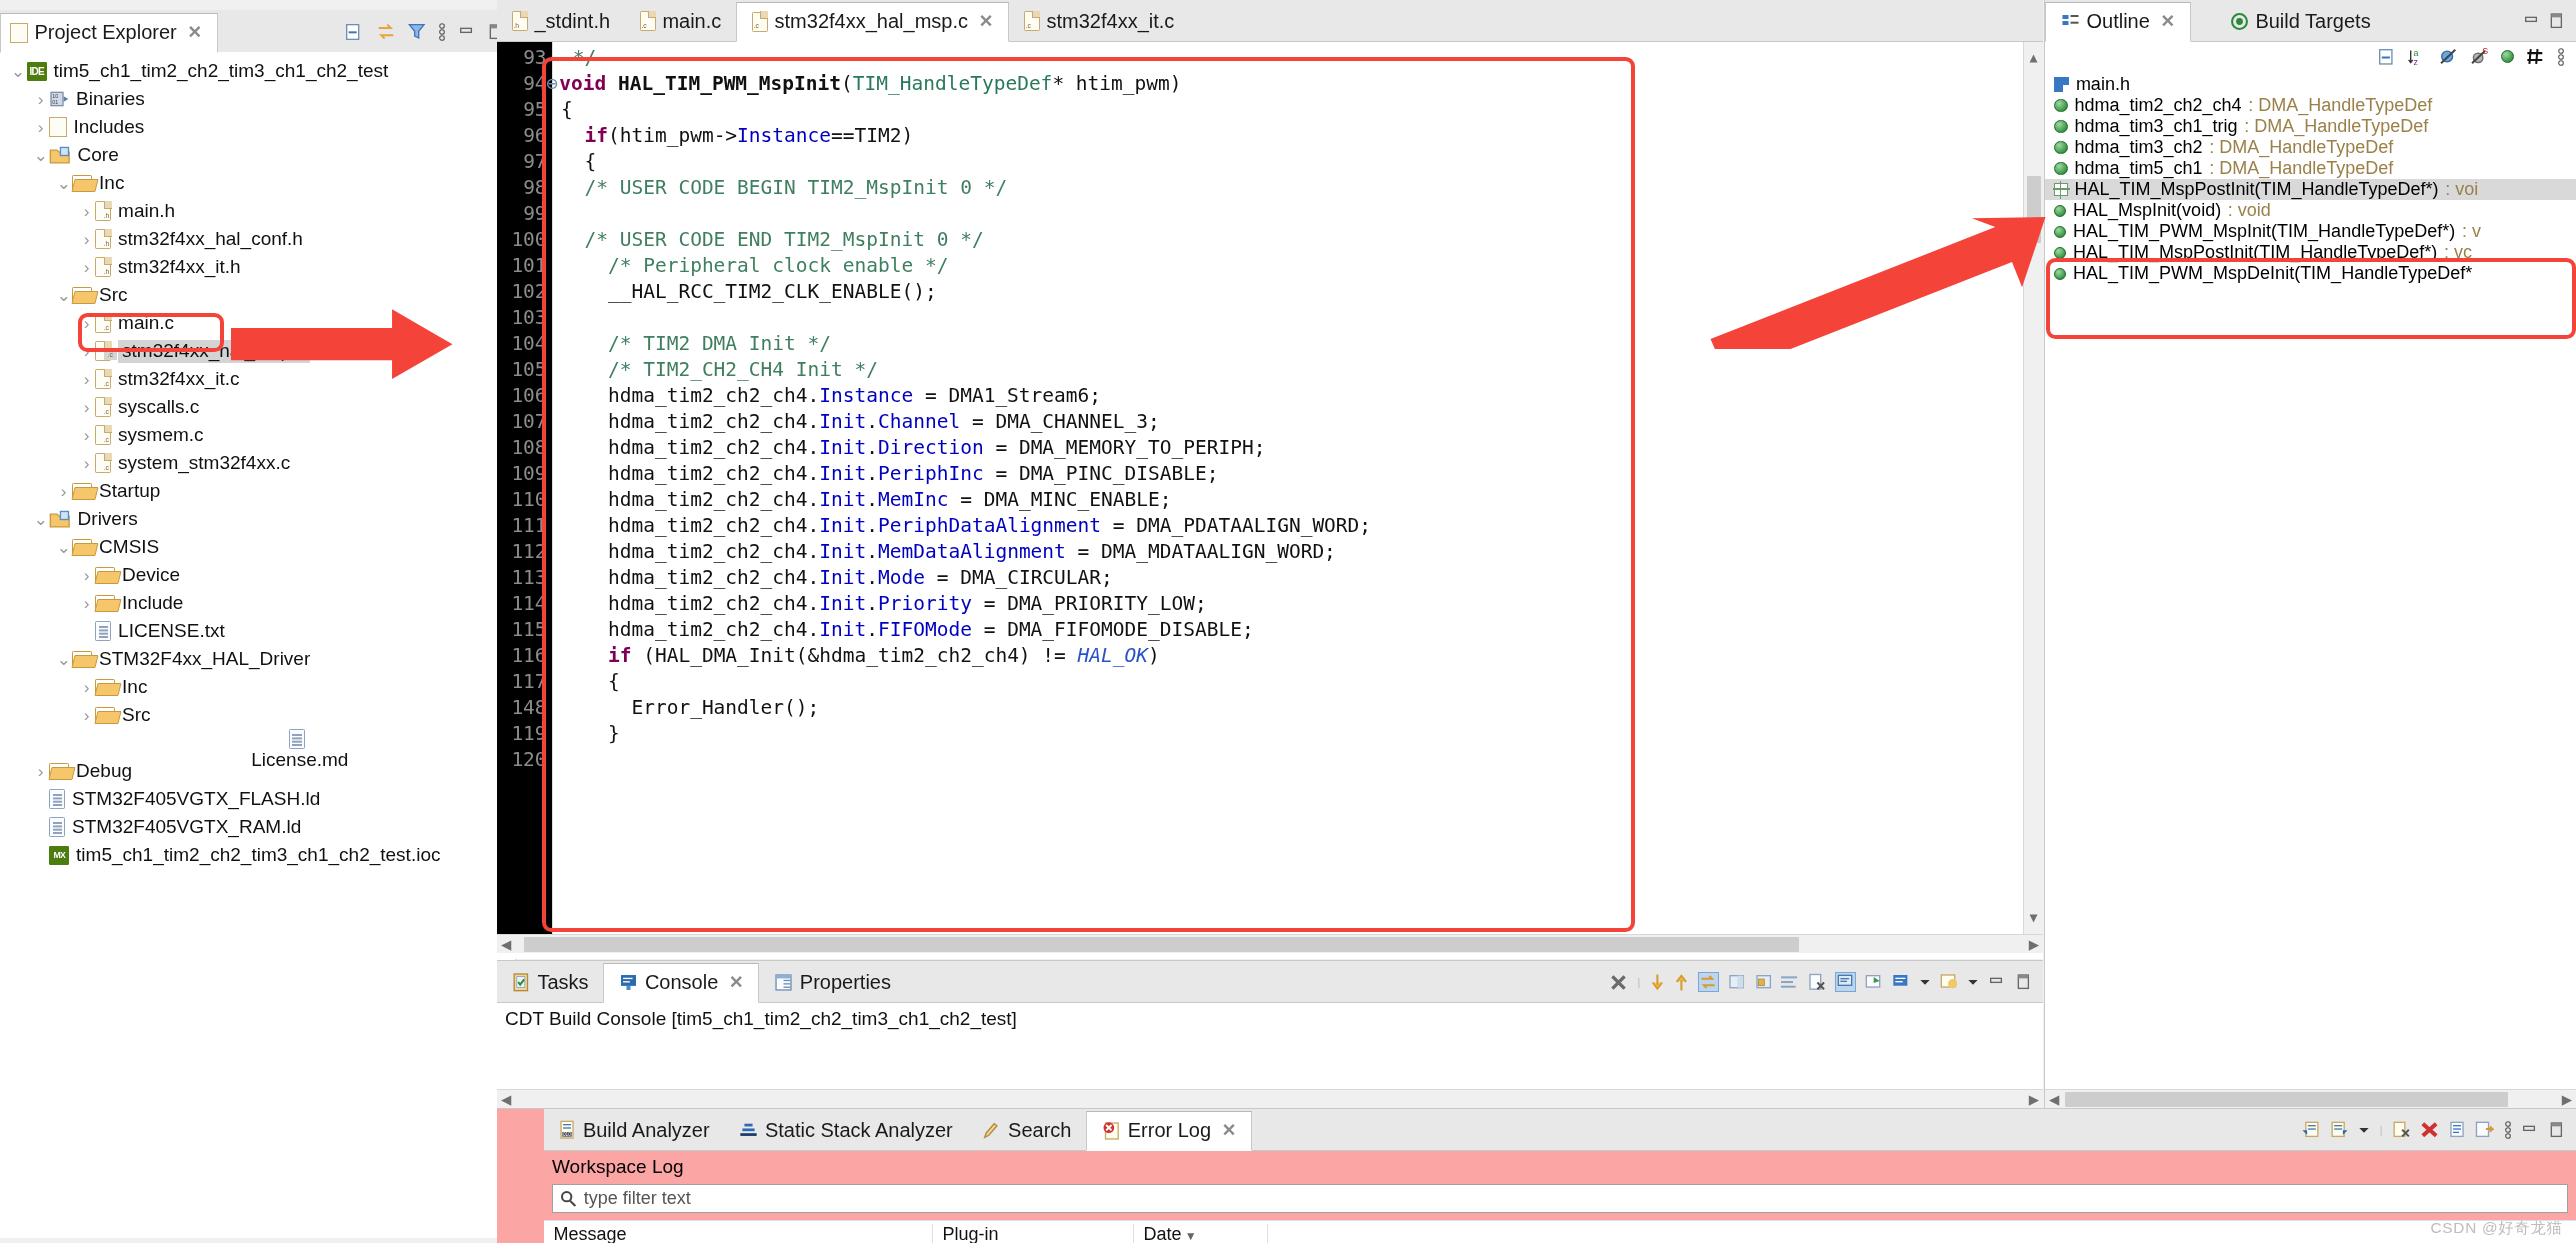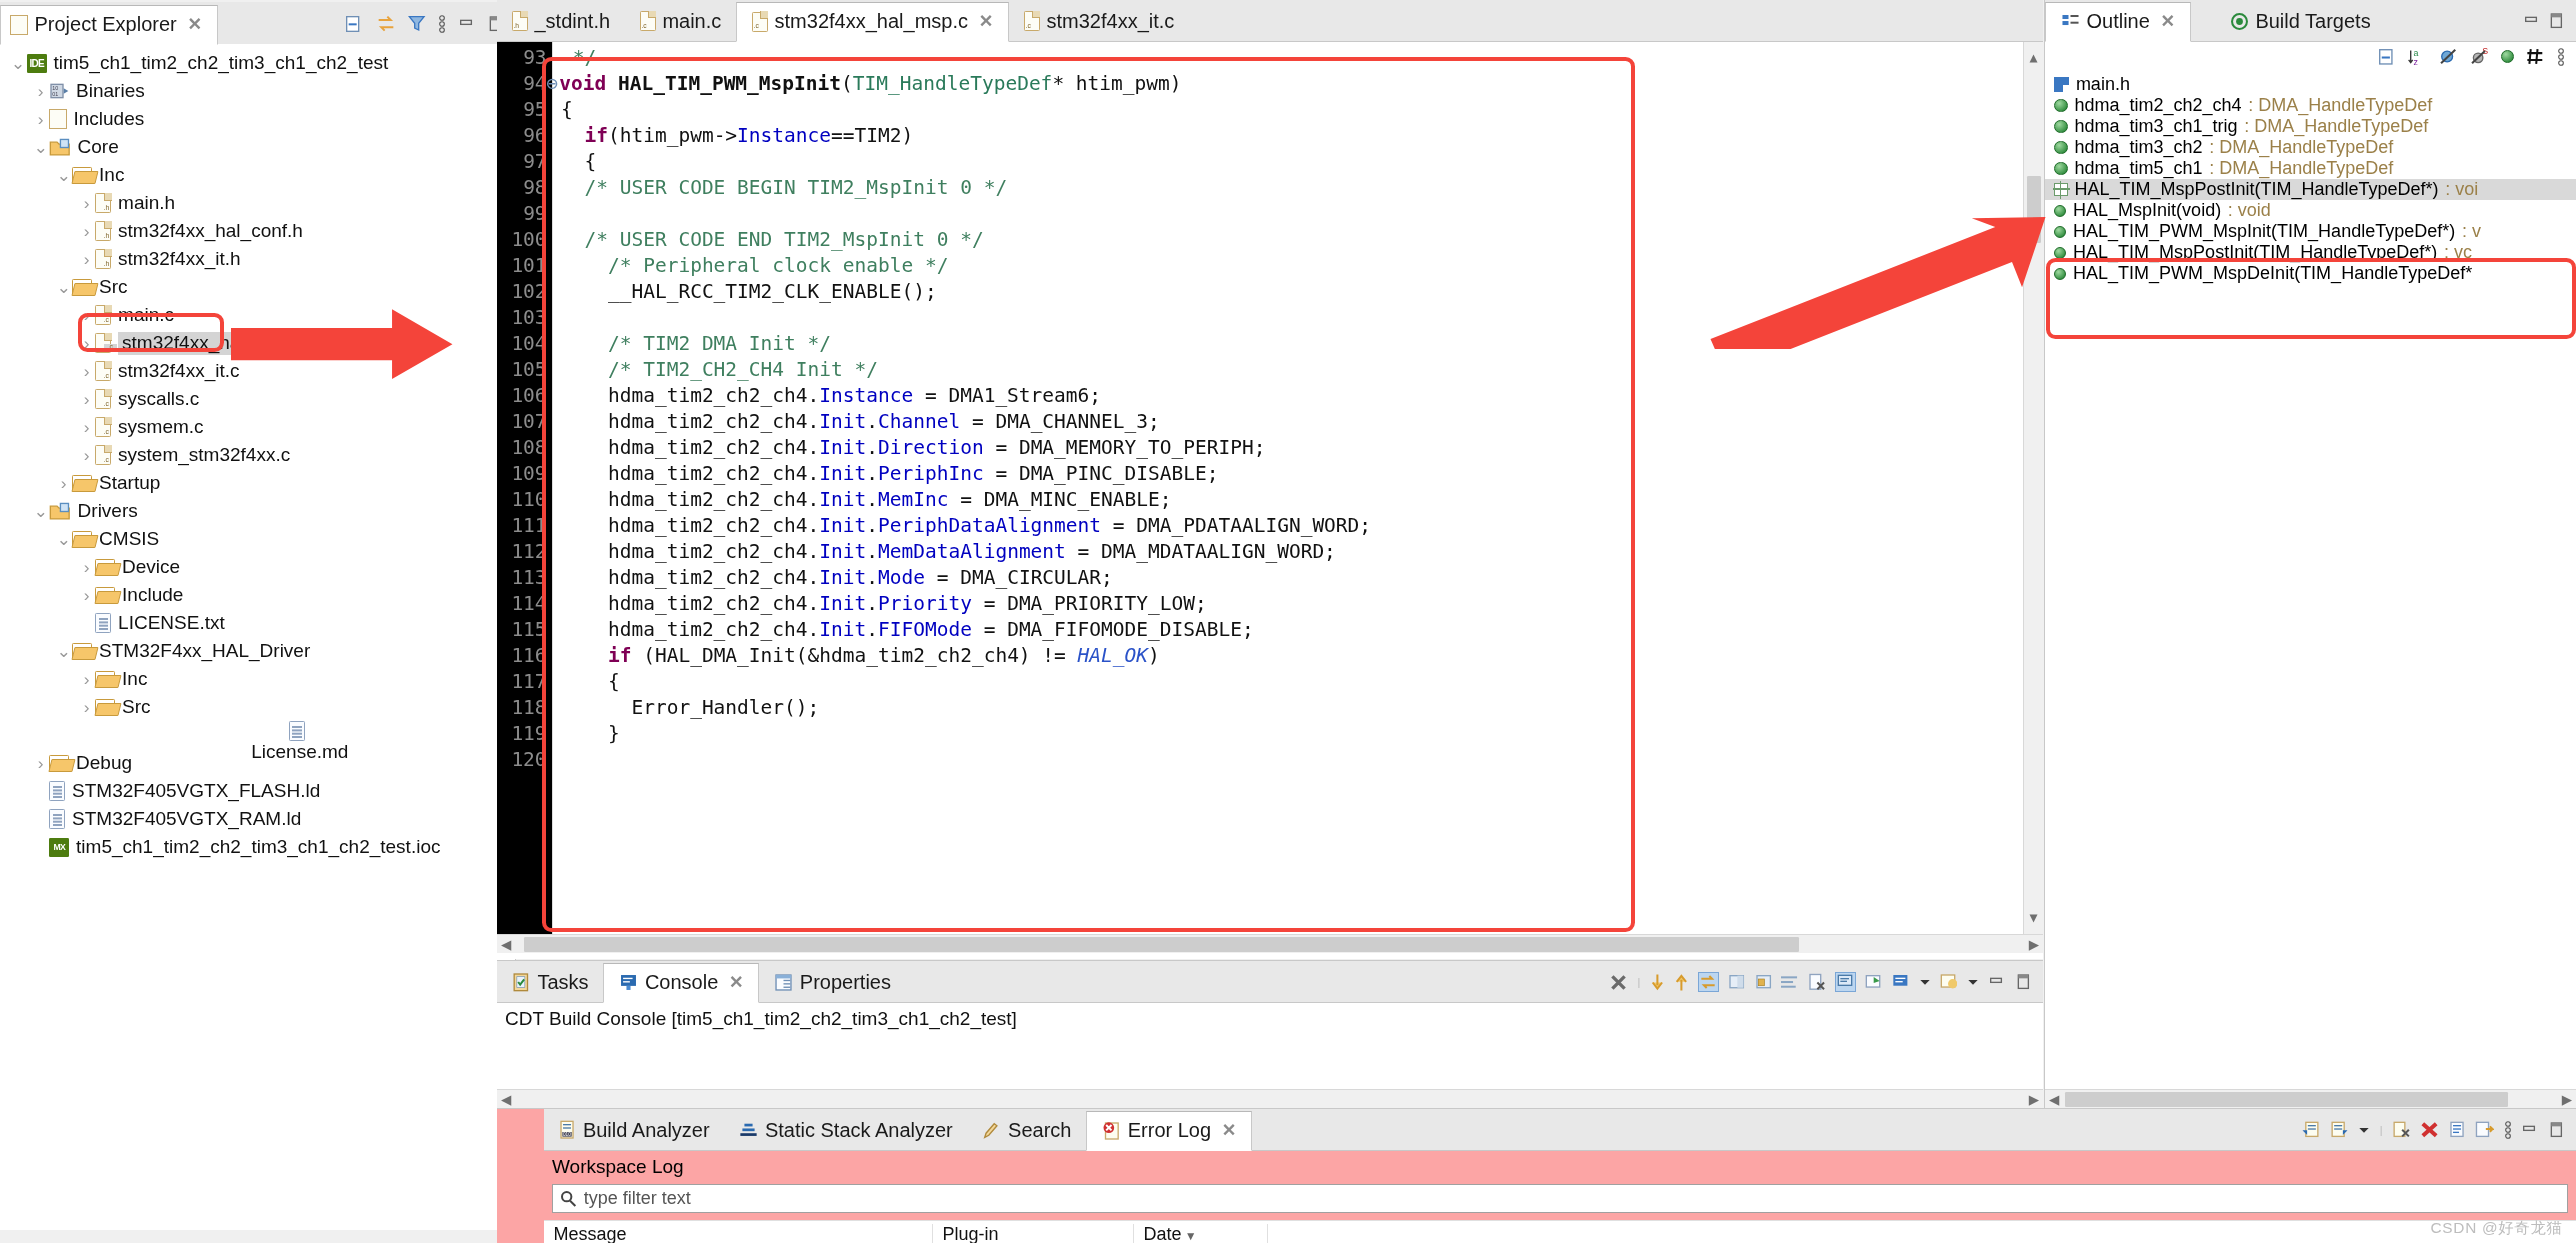--- a/index.html
+++ b/index.html
@@ -45,21 +45,21 @@
              background:radial-gradient(circle at 35% 30%, #9fd9a0, #2e8b3c 80%); border:0.7px solid #1d6b28; }
   .ic-greysq { width:13.4px; height:13.4px; border:1.3px solid #6b9b6b; position:relative; background:#fff; }
   .ic-greysq::before{content:"";position:absolute;left:4.7px;top:-2.7px;width:1.3px;height:17.4px;background:#6b9b6b;}
   .ic-greysq::after{content:"";position:absolute;top:4.7px;left:-2.7px;height:1.3px;width:17.4px;background:#6b9b6b;}
   .ic-blue { width:14.8px; height:14.8px; background:#3a77c2; position:relative; }
   .ic-blue::after { content:""; position:absolute; right:0; bottom:0; width:6.7px; height:6.7px; background:#fff; }
 
   .arrow-tw { color:#9a9a9a; font-size:17.4px; width:17.4px; text-align:center; user-select:none; }
 
   
-  #explorer { left:0; top:2px; width:516px; height:1228px; background:#fff; border-right:0.7px solid #c8c8c8; }
+  #explorer { left:0; top:10px; width:516px; height:1228px; background:#fff; border-right:0.7px solid #c8c8c8; }
   #explorer .headtabs { display:flex; align-items:flex-end; height:42px; background:#e8e8e8; width:100%; }
   .tree { padding-top:5.4px; font-size:19px; color:#111; }
   .trow { display:flex; align-items:center; height:28px; white-space:nowrap; }
   .trow .lbl { margin-left:6.7px; }
   .trow.sel .lbl { background:#d4d4d4; padding:0.7px 4px; }
   .toolrow { display:flex; align-items:center; gap:12px; padding-right:10.7px; }
 
   
   #editor { left:497px; top:0; width:1546px; height:959px; background:#fff; }
   #editor .etabs { height:42px; }
@@ -454,21 +454,21 @@
           <div>108</div>
           <div>109</div>
           <div>110</div>
           <div>111</div>
           <div>112</div>
           <div>113</div>
           <div>114</div>
           <div>115</div>
           <div>116</div>
           <div>117</div>
-          <div>118</div>
+          <div>148</div>
           <div>119</div>
           <div>120</div>
         </div>
       <div class="lines"><div><span class="cmt"> */</span></div><div><span style="color: rgb(111, 143, 181); margin-left: -14.8px; margin-right: 1.3px;">⊖</span><span class="kw">void</span><span class="pl"> </span><span class="fn">HAL_TIM_PWM_MspInit</span><span class="pl">(</span><span class="ty">TIM_HandleTypeDef</span><span class="pl">* htim_pwm)</span></div><div><span class="pl">{</span></div><div><span class="pl">  </span><span class="kw">if</span><span class="pl">(htim_pwm-&gt;</span><span class="fld">Instance</span><span class="pl">==TIM2)</span></div><div><span class="pl">  {</span></div><div><span class="cmt">  /* USER CODE BEGIN TIM2_MspInit 0 */</span></div><div><span class="pl"></span></div><div><span class="cmt">  /* USER CODE END TIM2_MspInit 0 */</span></div><div><span class="cmt">    /* Peripheral clock enable */</span></div><div><span class="pl">    __HAL_RCC_TIM2_CLK_ENABLE();</span></div><div><span class="pl"></span></div><div><span class="cmt">    /* TIM2 DMA Init */</span></div><div><span class="cmt">    /* TIM2_CH2_CH4 Init */</span></div><div><span class="pl">    hdma_tim2_ch2_ch4.</span><span class="fld">Instance</span><span class="pl"> = DMA1_Stream6;</span></div><div><span class="pl">    hdma_tim2_ch2_ch4.</span><span class="fld">Init</span><span class="pl">.</span><span class="fld">Channel</span><span class="pl"> = DMA_CHANNEL_3;</span></div><div><span class="pl">    hdma_tim2_ch2_ch4.</span><span class="fld">Init</span><span class="pl">.</span><span class="fld">Direction</span><span class="pl"> = DMA_MEMORY_TO_PERIPH;</span></div><div><span class="pl">    hdma_tim2_ch2_ch4.</span><span class="fld">Init</span><span class="pl">.</span><span class="fld">PeriphInc</span><span class="pl"> = DMA_PINC_DISABLE;</span></div><div><span class="pl">    hdma_tim2_ch2_ch4.</span><span class="fld">Init</span><span class="pl">.</span><span class="fld">MemInc</span><span class="pl"> = DMA_MINC_ENABLE;</span></div><div><span class="pl">    hdma_tim2_ch2_ch4.</span><span class="fld">Init</span><span class="pl">.</span><span class="fld">PeriphDataAlignment</span><span class="pl"> = DMA_PDATAALIGN_WORD;</span></div><div><span class="pl">    hdma_tim2_ch2_ch4.</span><span class="fld">Init</span><span class="pl">.</span><span class="fld">MemDataAlignment</span><span class="pl"> = DMA_MDATAALIGN_WORD;</span></div><div><span class="pl">    hdma_tim2_ch2_ch4.</span><span class="fld">Init</span><span class="pl">.</span><span class="fld">Mode</span><span class="pl"> = DMA_CIRCULAR;</span></div><div><span class="pl">    hdma_tim2_ch2_ch4.</span><span class="fld">Init</span><span class="pl">.</span><span class="fld">Priority</span><span class="pl"> = DMA_PRIORITY_LOW;</span></div><div><span class="pl">    hdma_tim2_ch2_ch4.</span><span class="fld">Init</span><span class="pl">.</span><span class="fld">FIFOMode</span><span class="pl"> = DMA_FIFOMODE_DISABLE;</span></div><div><span class="pl">    </span><span class="kw">if</span><span class="pl"> (HAL_DMA_Init(&amp;hdma_tim2_ch2_ch4) != </span><span class="mac">HAL_OK</span><span class="pl">)</span></div><div><span class="pl">    {</span></div><div><span class="pl">      Error_Handler();</span></div><div><span class="pl">    }</span></div><div><span class="pl"></span></div></div>
       <div class="vscroll">
         <span class="sbtn" style="top:2.7px; left:5.4px;">▲</span>
         <div class="thumb" style="top:134px; height:67px;"></div>
         <span class="sbtn" style="bottom:2.7px; left:5.4px;">▼</span>
       </div>
     </div>

